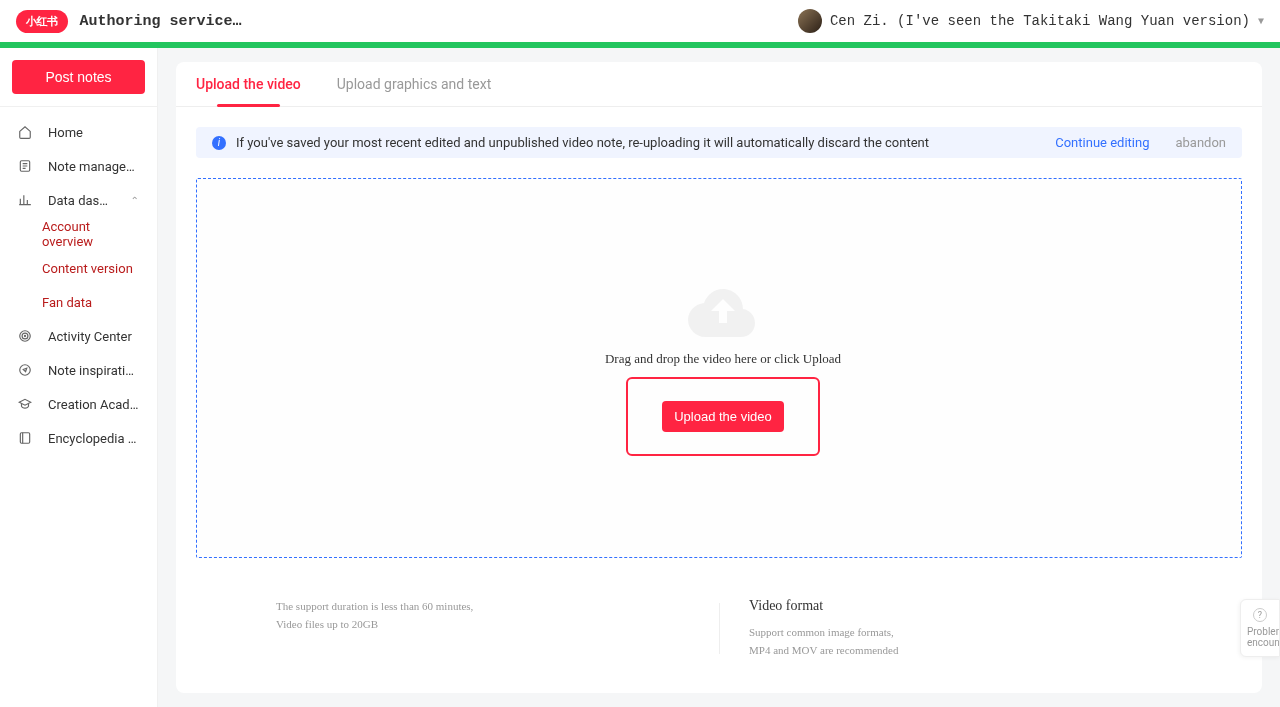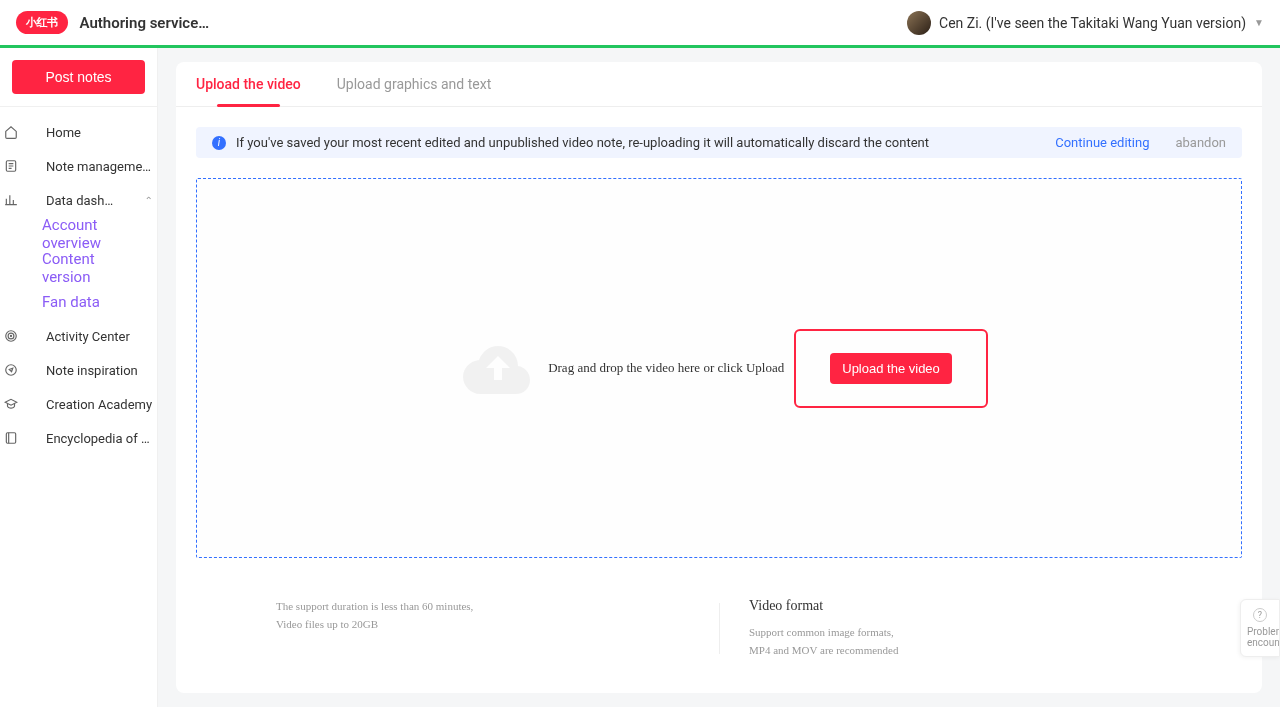--- a/index.html
+++ b/index.html
@@ -1,61 +1,61 @@
 <!DOCTYPE html>
 <html><head>
 <meta charset="utf-8">
 <style>
 * { margin: 0; padding: 0; box-sizing: border-box; }
 body { font-family: -apple-system, BlinkMacSystemFont, "Segoe UI", Roboto, "Helvetica Neue", Arial, sans-serif; background: #fff; color: #333; width: 1280px; height: 707px; overflow: hidden; position: relative; }
 
 
-.header { height: 48px; display: flex; align-items: center; justify-content: space-between; padding: 0 16px; border-bottom: 3px solid #22c55e; }
+.header { height: 48px; display: flex; align-items: center; justify-content: space-between; padding: 0 16px; border-bottom: 6px solid #22c55e; font-family: Liberation Mono, monospace; }
 .header-left { display: flex; align-items: center; gap: 12px; }
 .logo { background: #ff2442; color: #fff; font-size: 11px; font-weight: bold; padding: 4px 10px; border-radius: 12px; letter-spacing: -0.5px; }
 .header-title { font-size: 15px; font-weight: 600; color: #333; }
 .header-right { display: flex; align-items: center; gap: 8px; cursor: pointer; text-align: right; }
 .avatar { width: 24px; height: 24px; border-radius: 50%; background: linear-gradient(135deg, #8b7355, #2b1f16); }
 .user-name { font-size: 14px; color: #333; }
 .chevron-down { color: #999; font-size: 10px; }
 
 
 .body-wrap { display: flex; height: calc(707px - 48px); }
 
 
 .sidebar { width: 158px; border-right: 1px solid #f0f0f0; display: flex; flex-direction: column; background: #fff; }
 .post-btn-wrap { padding: 12px; }
 .post-btn { width: 100%; background: #ff2442; color: #fff; border: none; border-radius: 4px; padding: 9px 0; font-size: 14px; cursor: pointer; }
 .sidebar-sep { height: 1px; background: #f0f0f0; margin-bottom: 8px; }
-.nav-item { display: flex; align-items: center; gap: 28px; padding: 8px 4px; font-size: 13px; color: #333; cursor: pointer; height: 34px; }
+.nav-item { display: flex; align-items: center; gap: 16px; padding: 8px 18px; font-size: 13px; color: #333; cursor: pointer; height: 34px; }
 .nav-item .icon { width: 14px; height: 14px; display: flex; align-items: center; justify-content: center; color: #666; }
 .nav-item .label { flex: 1; white-space: nowrap; overflow: hidden; text-overflow: ellipsis; }
 .nav-item .chev { color: #999; font-size: 10px; }
-.nav-sub { padding: 8px 18px 8px 42px; font-size: 15px; color: #8b5cf6; cursor: pointer; height: 34px; display: flex; align-items: center; }
+.nav-sub { padding: 8px 18px 8px 42px; font-size: 13px; color: #b91c1c; cursor: pointer; height: 34px; display: flex; align-items: center; }
 
 
 .main { flex: 1; background: #f5f6f7; padding: 14px 18px; overflow: auto; }
 .panel { background: #fff; border-radius: 8px; min-height: 100%; }
 
 
 .tabs { display: flex; gap: 36px; padding: 14px 20px 0 20px; border-bottom: 1px solid #eee; }
 .tab { font-size: 14px; color: #999; padding-bottom: 14px; cursor: pointer; position: relative; }
 .tab.active { color: #ff2442; font-weight: 500; }
 .tab.active::after { content: ''; position: absolute; left: 20%; right: 20%; bottom: -1px; height: 3px; background: #ff2442; border-radius: 2px; }
 
 
 .alert-wrap { padding: 20px; }
 .alert { background: #f0f4ff; border-radius: 4px; padding: 8px 16px; display: flex; align-items: center; gap: 10px; font-size: 13px; }
 .alert-icon { width: 14px; height: 14px; border-radius: 50%; background: #3370ff; color: #fff; display: flex; align-items: center; justify-content: center; font-size: 10px; font-style: italic; flex-shrink: 0; }
 .alert-text { flex: 1; color: #333; }
 .alert-link-a { color: #3370ff; cursor: pointer; margin-right: 16px; }
 .alert-link-b { color: #999; cursor: pointer; }
 
 
-.dropzone { margin: 0 20px; border: 1px dashed #3370ff; border-radius: 2px; height: 380px; display: flex; flex-direction: row; align-items: center; justify-content: center; gap: 10px; background: #fafafa40; padding-left: 8px; }
+.dropzone { margin: 0 20px; border: 1px dashed #3370ff; border-radius: 2px; height: 380px; display: flex; flex-direction: column; align-items: center; justify-content: center; gap: 10px; background: #fafafa40; padding-left: 8px; }
 .cloud-icon { width: 80px; height: 60px; opacity: 0.12; }
 .drop-text { font-size: 13px; color: #333; font-family: Georgia, serif; }
 .upload-btn-wrap { border: 2px solid #ff2442; border-radius: 6px; padding: 22px 34px; }
 .upload-btn { background: #ff2442; color: #fff; border: none; border-radius: 4px; padding: 8px 12px; font-size: 13px; cursor: pointer; }
 
 
 .info-cols { display: flex; justify-content: space-around; padding: 40px 80px 30px; gap: 20px; }
 .info-col { flex: 1; position: relative; padding: 0 20px; }
 .info-col + .info-col::before { content: ''; position: absolute; left: -10px; top: 5px; bottom: 5px; width: 1px; background: #eee; }
 .info-title { font-size: 14px; color: #333; margin-bottom: 10px; font-family: Georgia, serif; }

